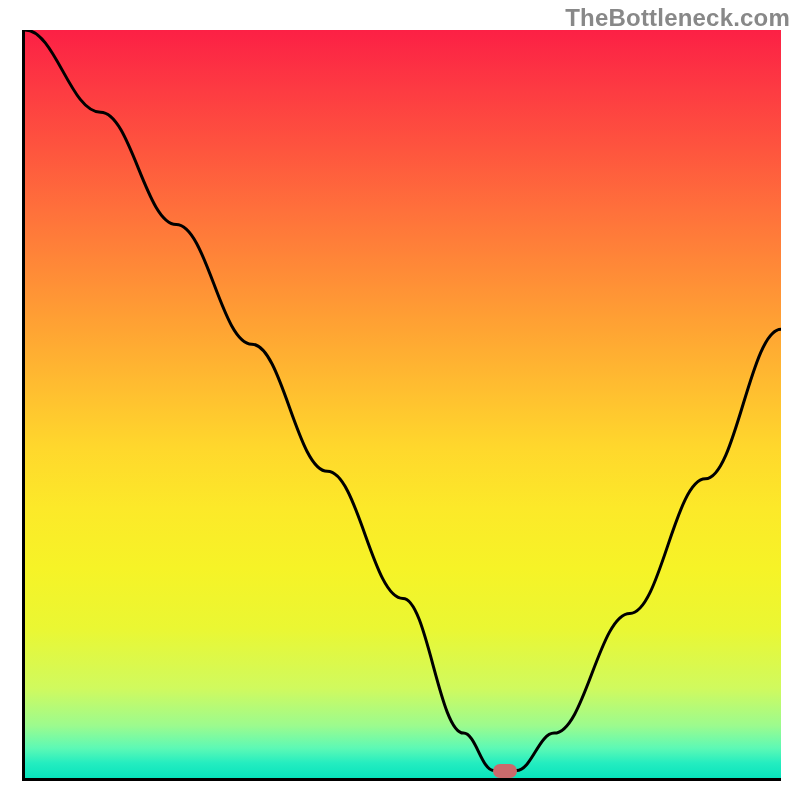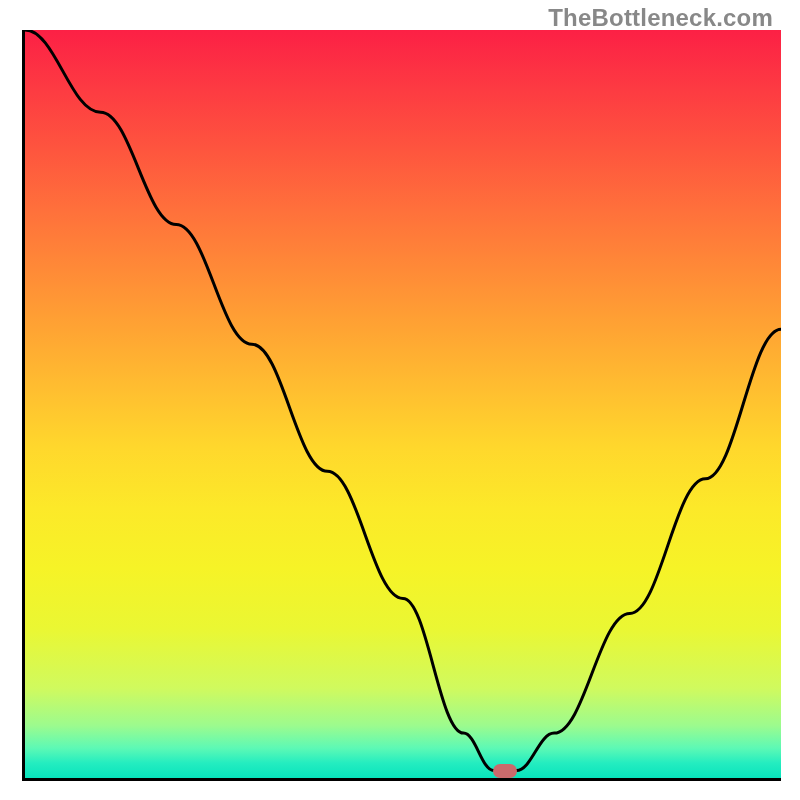--- a/index.html
+++ b/index.html
@@ -11,21 +11,21 @@
     font-family: Arial, Helvetica, sans-serif;
   }
   .chart-container {
     position: relative;
     width: 800px;
     height: 800px;
   }
   .watermark {
     position: absolute;
     top: 4px;
-    right: 27px;
+    right: 10px;
     font-size: 24px;
     font-weight: bold;
     color: #888888;
     letter-spacing: 0.2px;
     z-index: 10;
   }
   .plot-area {
     position: absolute;
     left: 22px;
     top: 30px;

